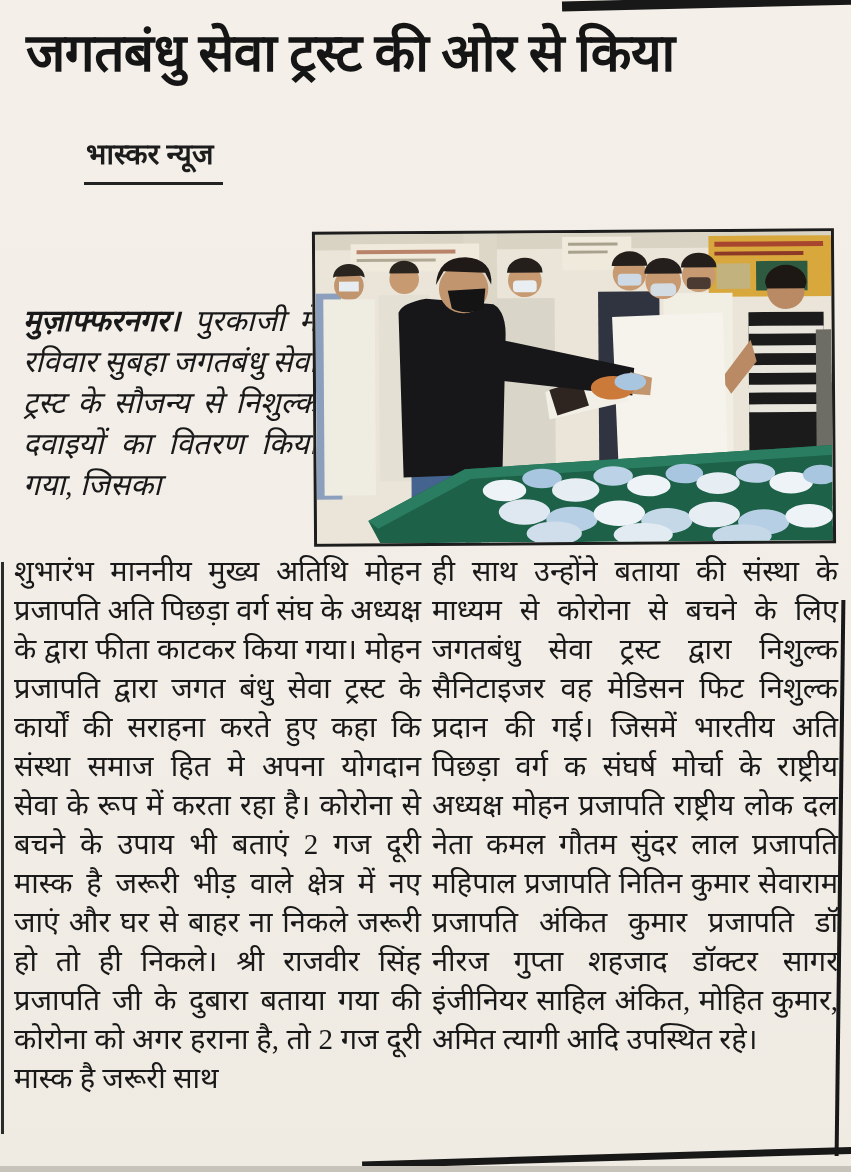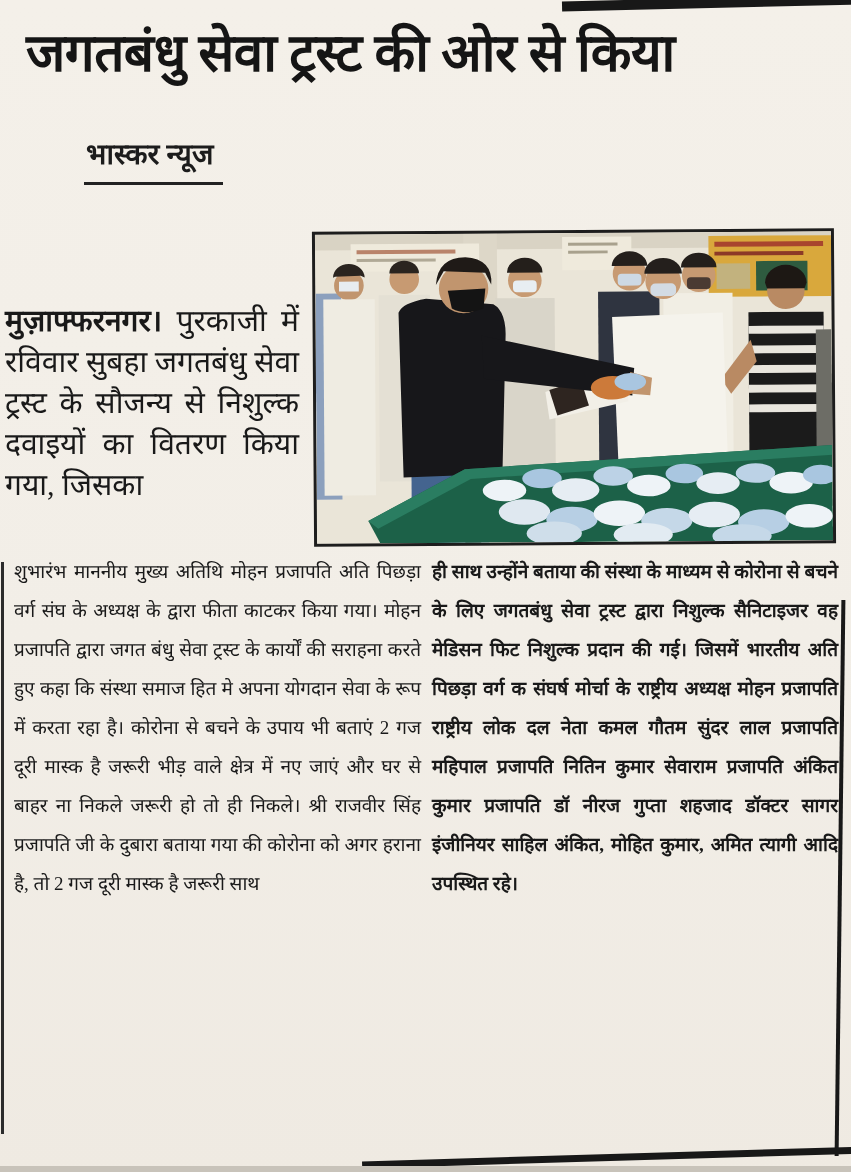--- a/index.html
+++ b/index.html
@@ -40,33 +40,33 @@
     margin:42px 0 0 84px;
     font-size:29px;
     font-weight:700;
     padding:0 10px 10px 2px;
     border-bottom:3px solid #222;
   }
   
   .body-area{ position:absolute; left:0; top:0; width:851px; height:1172px; }
   .col{
     position:absolute;
-    font-size:19px;
+    font-size:29px;
     line-height:39px;
     text-align:justify;
     color:#191919;
     font-weight:500;
   }
   .col-intro{
-    left:5px; top:300px; width:294px;
-    font-size:30px; line-height:41px;
+    left:23px; top:300px; width:294px;
+    font-size:30px; line-height:41px;font-style:italic;
   }
   .col-intro .dateline{ font-weight:700; }
   .col-left{ left:14px;  top:552px; width:407px; }
-  .col-right{ left:432px; top:552px; width:406px;font-weight:bold; }
+  .col-right{ left:432px; top:552px; width:406px; }
   
   .photo{
     position:absolute;
     left:313px; top:230px;
     width:522px; height:315px;
     border:3px solid #1d1d1d;
     background:#e9e4d8;
     transform:rotate(-0.4deg);
     overflow:hidden;
   }

